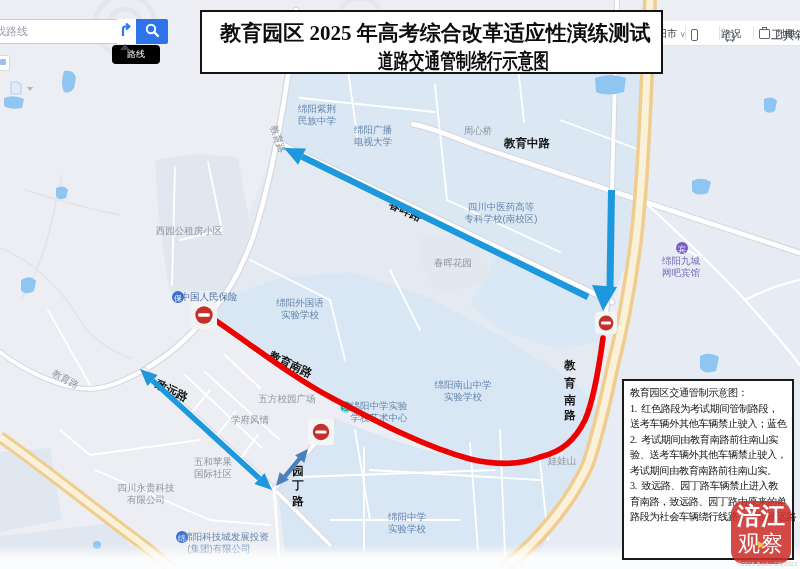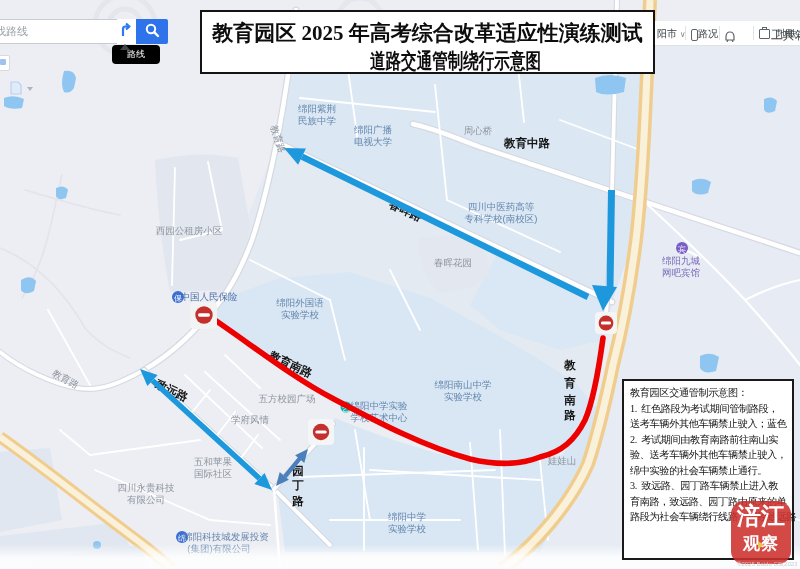--- a/index.html
+++ b/index.html
@@ -323,36 +323,36 @@
 
 <div class="abs" style="left:0;top:544px;width:800px;height:25px;background:linear-gradient(rgba(255,255,255,0),rgba(255,255,255,.85) 55%,rgba(252,253,255,.95));"></div>
 
 <div class="abs" style="left:654px;top:21px;width:146px;height:24px;background:#fff;border-bottom:1px solid #e0e2e8;"></div>
 
 <div class="abs" style="left:657px;top:27px;font-size:10px;color:#3c4043;">阳市 <span style="font-size:8px;color:#888;">∨</span></div>
 
 <div class="abs" style="left:685px;top:26px;width:1px;height:14px;background:#e3e3e6;"></div>
 
 <div class="abs" style="left:691px;top:29px;width:5px;height:10px;border:1px solid #5f6368;border-radius:2px;"></div>
-<div class="abs" style="left:698px;top:27px;font-size:10px;color:#3c4043;text-align:right;">路况</div>
+<div class="abs" style="left:721px;top:27px;font-size:10px;color:#3c4043;text-align:right;">路况</div>
 
 <div class="abs" style="left:719px;top:26px;width:1px;height:14px;background:#e3e3e6;"></div>
 
 <div class="abs" style="left:725px;top:28px;"><svg width="10" height="11">
         <path d="M5,1 C8,1 9,3 9,6 L9,9 L1,9 L1,6 C1,3 2,1 5,1 Z M3,9 L2,11 M7,9 L8,11" fill="none" stroke="#5f6368" stroke-width="1.2"></path>
       </svg></div>
 <div class="abs" style="left:736px;top:27px;font-size:10px;color:#3c4043;margin-left:41px;">地铁</div>
 
 <div class="abs" style="left:753px;top:26px;width:1px;height:14px;background:#e3e3e6;"></div>
 
 <div class="abs" style="left:759px;top:29px;width:9px;height:8px;border:1px solid #5f6368;border-radius:1px;"></div>
 <div class="abs" style="left:762px;top:27px;width:3px;height:2px;border:1px solid #5f6368;border-bottom:none;"></div>
 <div class="abs" style="left:771px;top:27px;font-size:12px;color:#3c4043;white-space:nowrap;text-align:right;">工具箱</div>
 
-<div class="abs" style="left:200px;top:10px;width:451px;height:60px;background:#fff;border:2px solid #141414;text-align:center;font-family:'Liberation Serif',serif;font-weight:bold;color:#0d0d0d;overflow:hidden;">
+<div class="abs" style="left:200px;top:10px;width:451px;height:60px;background:#fff;border:2px solid #141414;text-align:center;font-family:'Liberation Serif',serif;font-weight:bold;color:#0d0d0d;overflow:hidden;padding-left:8px;">
   <div style="font-size:21px;line-height:32px;margin-top:5px;white-space:nowrap;">教育园区 2025 年高考综合改革适应性演练测试</div>
   <div style="font-size:21px;line-height:25px;white-space:nowrap;transform:scaleX(0.74);transform-origin:50% 50%;margin-left:56px;">道路交通管制绕行示意图</div>
 </div>
 
 <div class="abs" style="left:-12px;top:19px;width:128px;height:23px;background:#fff;border:1px solid #c9cbcf;font-size:11px;color:#9aa0a6;line-height:23px;padding-left:6px;">找路线</div>
 
 <div class="abs" style="left:117px;top:19px;width:19px;height:25px;background:#fff;">
 <svg width="19" height="23">
         <path d="M6,17 L6,10 Q6,7.5 8.5,7.5 L11,7.5 M9,4.5 L12.5,7.5 L9,10.5" fill="none" stroke="#2d78f4" stroke-width="2.2" stroke-linejoin="round"></path>
       </svg>
@@ -379,26 +379,26 @@
         <path d="M19,7 L25,7 L22,11 Z" fill="#9aa3ad"></path>
       </svg>
 </div>
 
 <div class="abs" style="left:622px;top:379px;width:172px;height:181px;box-sizing:border-box;background:#fff;border:2px solid #1a1a1a;padding:4px 12px 0 6px;font-family:'Liberation Serif',serif;font-size:10.2px;line-height:15.55px;color:#141414;letter-spacing:-0.4px;white-space:nowrap;">
 <div>教育园区交通管制示意图：</div>
 <div>1.&nbsp;&nbsp;红色路段为考试期间管制路段，</div>
 <div>送考车辆外其他车辆禁止驶入；蓝色</div>
 <div>2.&nbsp;&nbsp;考试期间由教育南路前往南山实</div>
 <div>验、送考车辆外其他车辆禁止驶入，</div>
-<div>绵中实验的社会车辆禁止通行。</div>
+<div>考试期间由教育南路前往南山实。</div>
 <div>3.&nbsp;&nbsp;致远路、园丁路车辆禁止进入教</div>
 <div>育南路，致远路、园丁路由原来的单</div>
 <div>路段为社会车辆绕行线路，可经致远路</div>
 </div>
 
 <div class="abs" style="left:731px;top:501px;width:60px;height:63px;background:rgba(205,48,44,.88);border-radius:13px;color:#fff;text-align:center;font-family:'Liberation Serif',serif;">
   <div style="font-size:24px;line-height:29px;font-weight:bold;margin-top:1px;">涪江</div>
-  <div style="font-size:17px;line-height:26px;font-weight:bold;letter-spacing:1px;">观察</div>
+  <div style="font-size:22px;line-height:26px;font-weight:normal;letter-spacing:1px;">观察</div>
   <div class="abs" style="left:27px;top:40px;width:0;height:0;border:4px solid transparent;border-left:6px solid #eec24e;"></div>
 </div>
 
 <div class="abs" style="left:737px;top:560px;width:60px;overflow:hidden;white-space:nowrap;font-size:6px;color:#c9ccd3;font-family:'Liberation Sans',sans-serif;">©2025 Baidu GS(2023)3206号</div>
 </div>
 
 </body></html>

